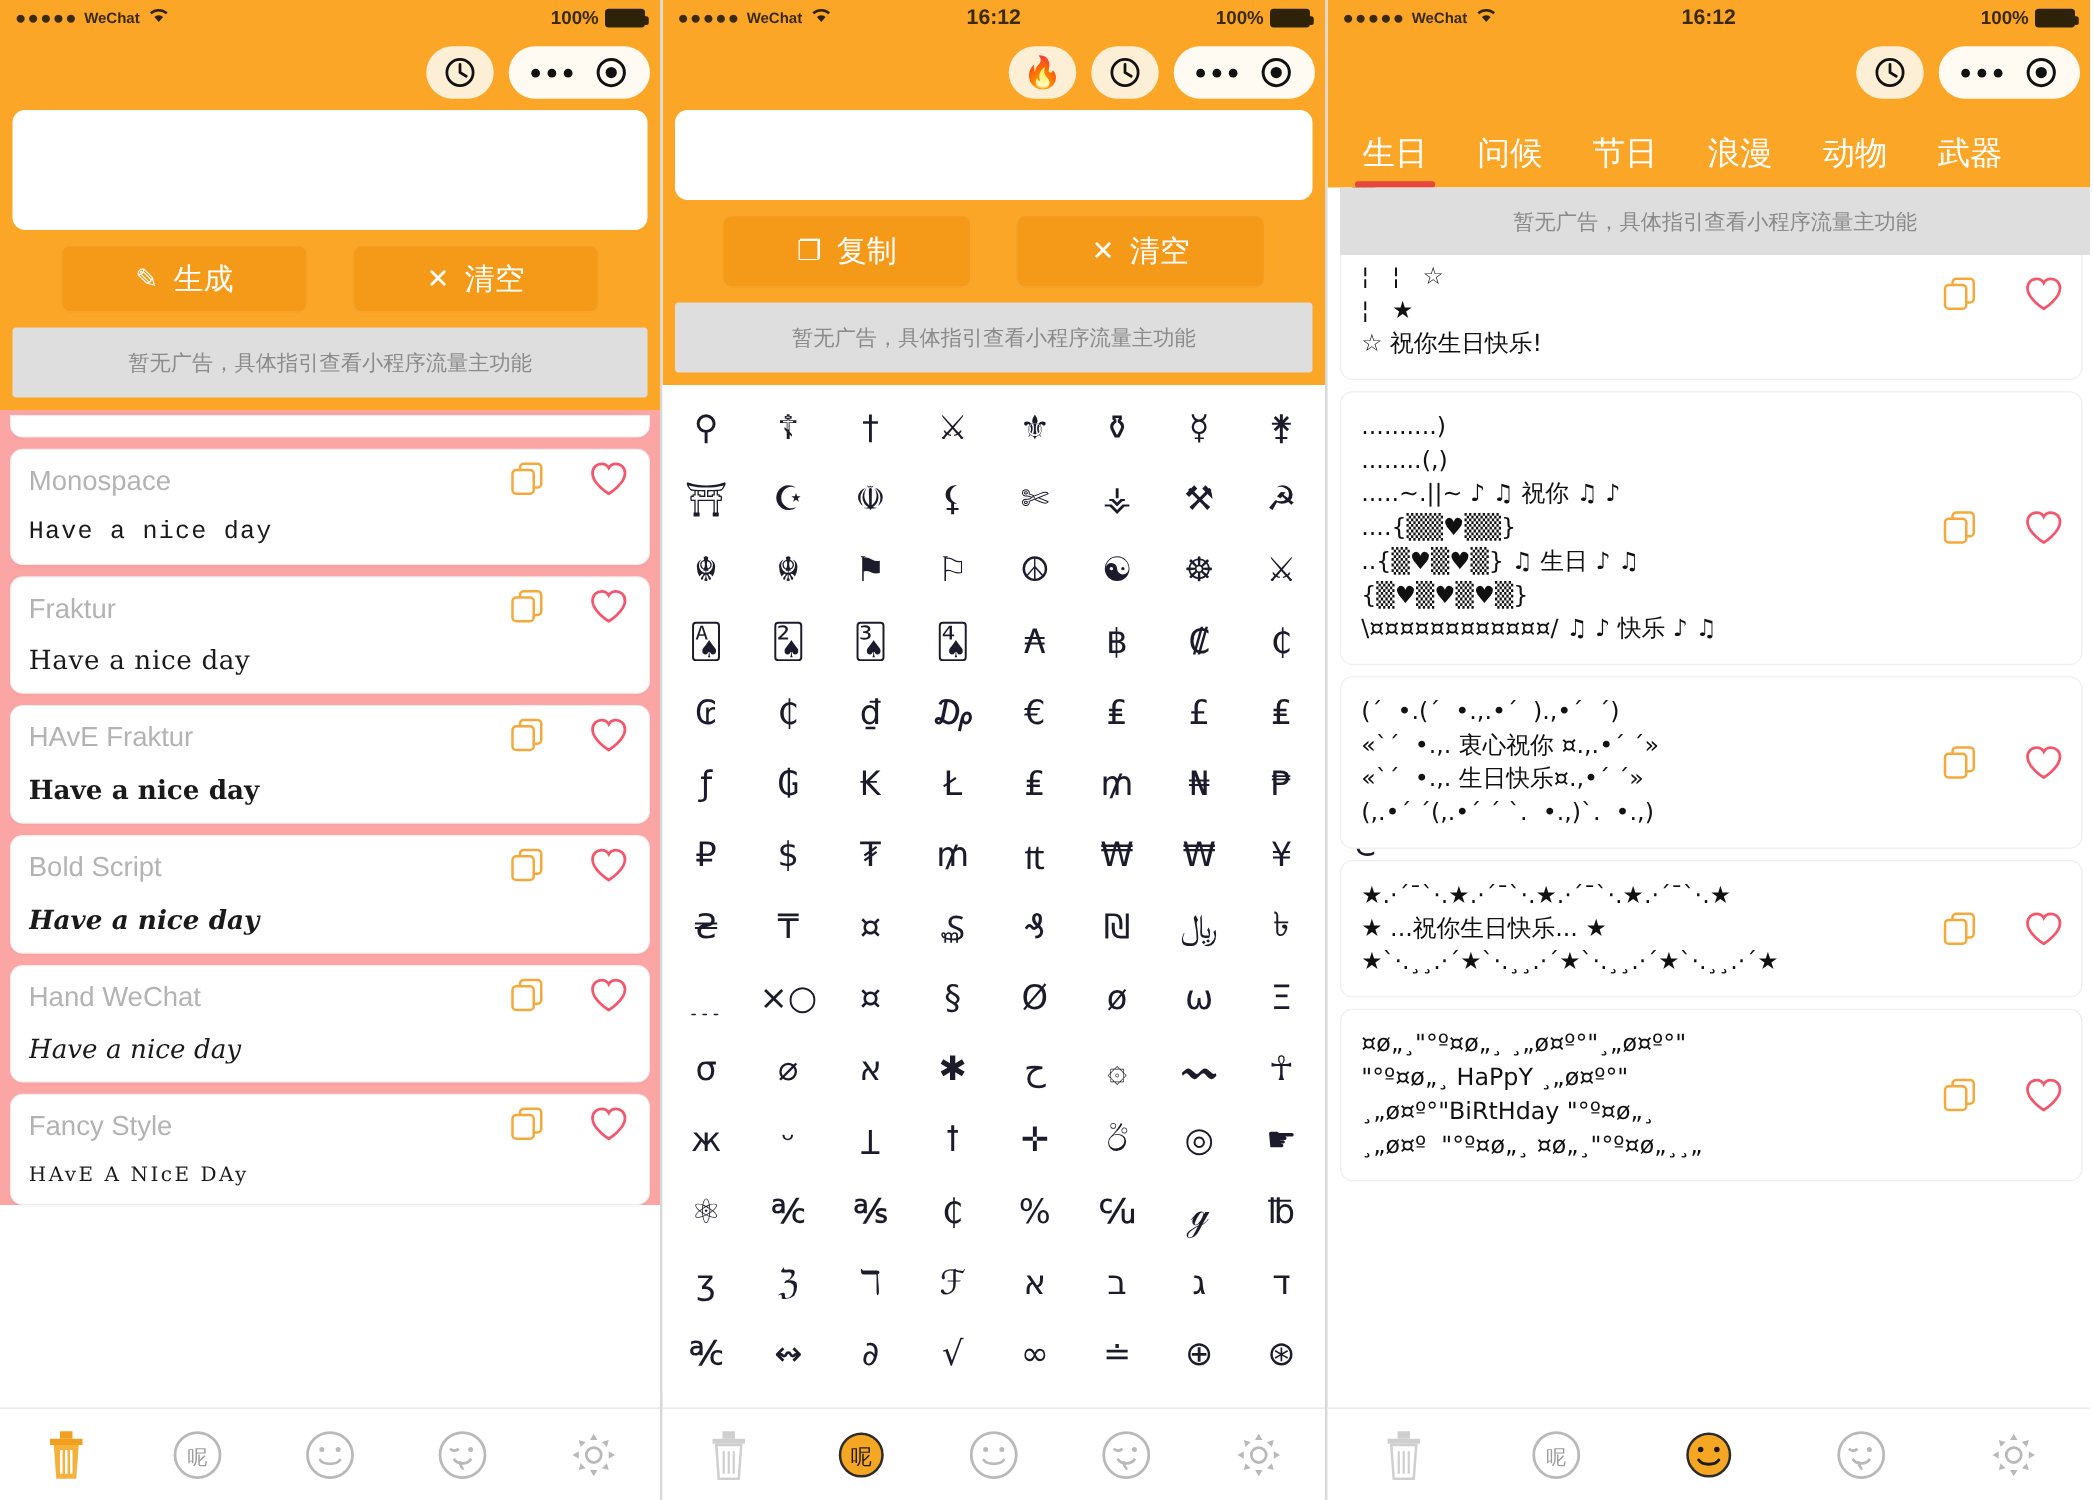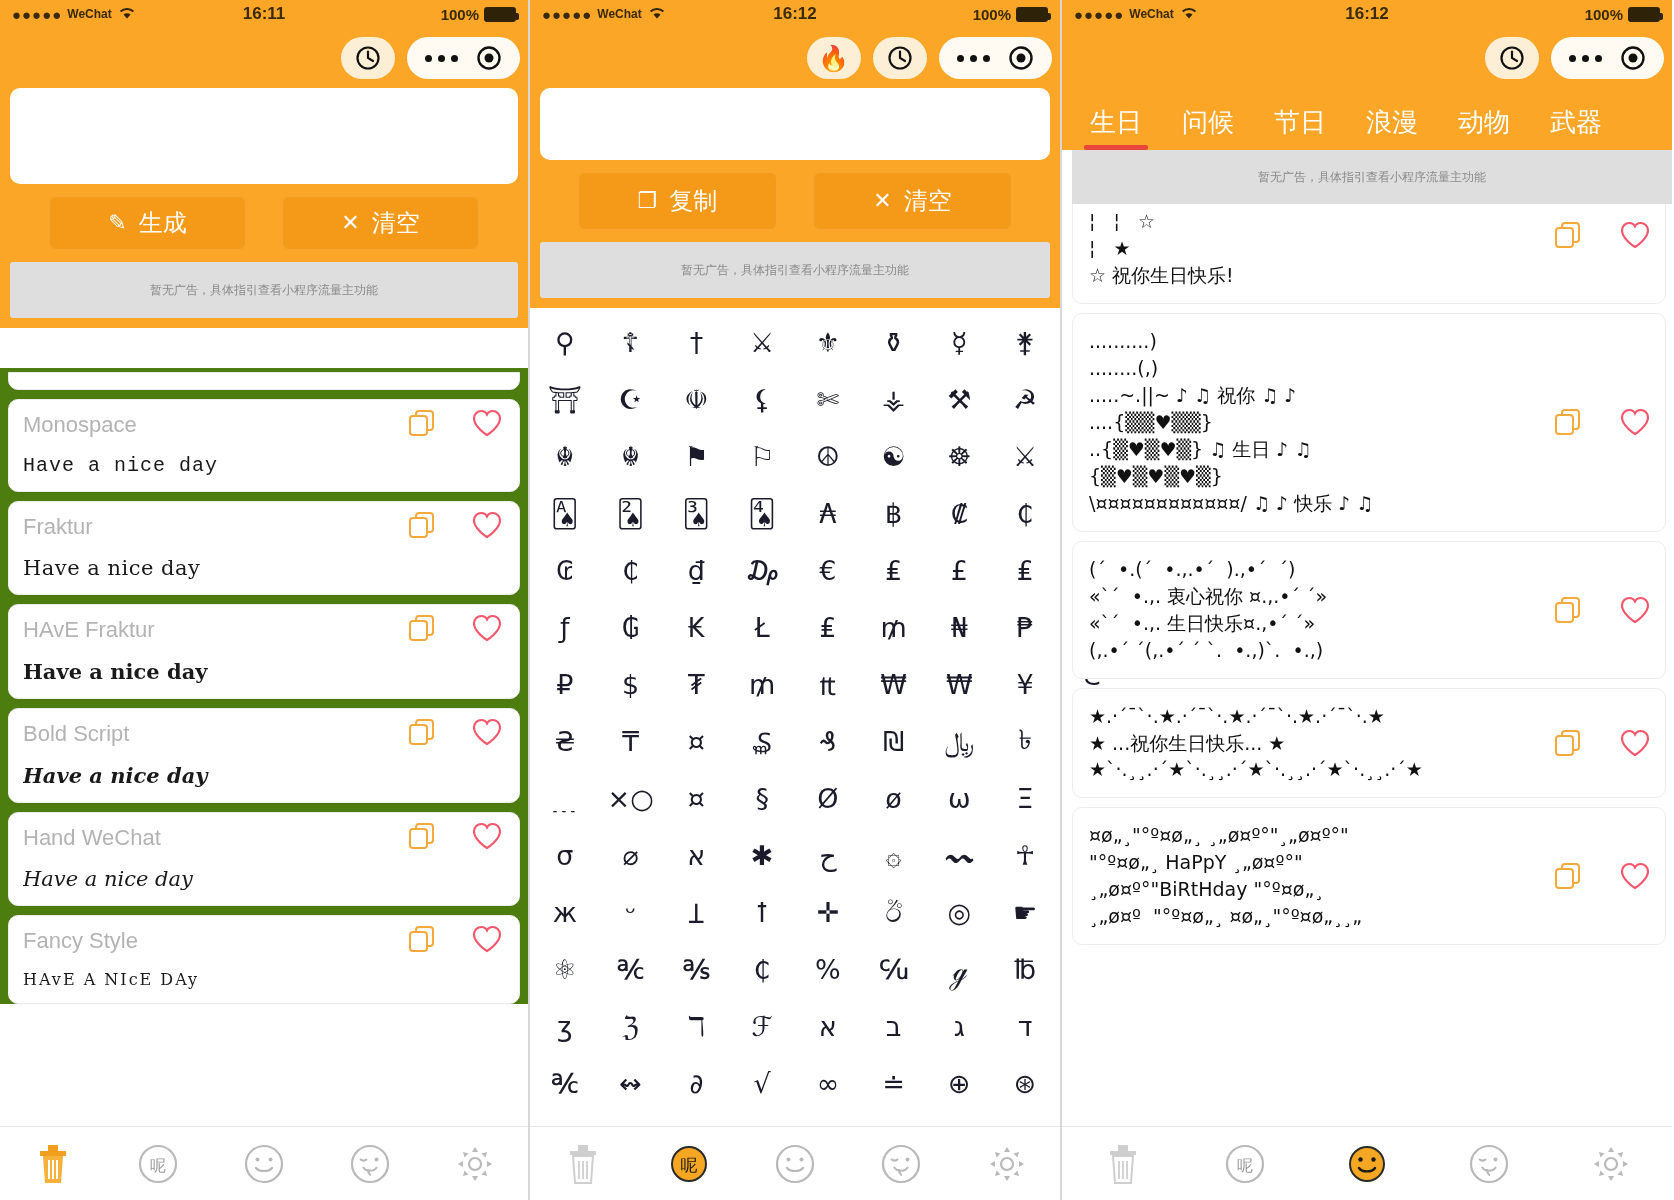--- a/index.html
+++ b/index.html
@@ -68,26 +68,26 @@
     flex: 1; max-width: 197px; height: 54px; border-radius: 7px;
     background: #F59A18; color: #fff; font-size: 24px;
     display: flex; align-items: center; justify-content: center; gap: 12px;
     box-shadow: inset 0 0 0 1px rgba(255,255,255,.12);
   }
   .p2 .obtn { max-width: 199px; height: 58px; }
   .obtn .gl { font-size: 22px; }
   .ad-bar {
     margin-top: 12px; background: #DEDEDE; height: 56px; border-radius: 3px;
     display: flex; align-items: center; justify-content: center;
-    color: #8a8a8a; font-size: 12px;
+    color: #8a8a8a; font-size: 17px;
   }
   .p3 .ad-bar { margin: 0; border-radius: 0; height: 54px; }
 
   
-  .flist { padding: 4px 8px 0; background: #4d7c0f; margin-top: 40px; }
+  .flist { padding: 4px 8px 0; background: #fca5a5; }
   .fcard {
     background: #fff; border: 1px solid #ededed; border-radius: 10px;
     margin-bottom: 9px; padding: 12px 14px 14px; position: relative;
     box-shadow: 0 1px 2px rgba(0,0,0,.03);
   }
   .fcard.clipped-top { border-top-left-radius:0; border-top-right-radius:0; }
   .fname { color: #b3b3b3; font-size: 22px; margin-bottom: 16px; }
   .fsample { font-size: 21px; color: #1a1a1a; white-space: nowrap; overflow: hidden; }
   .fsample.mono { font-family: "Liberation Mono", "DejaVu Sans Mono", monospace; letter-spacing: 1px; font-size: 20px; }
   .fsample.frak { font-family: "DejaVu Serif", serif; font-size: 21px; letter-spacing: .5px; }
@@ -169,21 +169,20 @@
       <div class="sb-left">
         <span class="dots">●●●●●</span>
         <span class="carrier">WeChat</span>
         <span class="wifi">
           <svg width="18" height="14" viewBox="0 0 18 14">
               <path d="M9 12.5 5.5 8.6A5 5 0 0 1 12.5 8.6z" fill="#2e2208"></path>
               <path d="M2.6 5.6A9.5 9.5 0 0 1 15.4 5.6" stroke="#2e2208" stroke-width="2" fill="none"></path>
             </svg>
         </span>
       </div>
-      <div class="sb-time">16:11</div>
       <div class="sb-right">
         <span class="battery-pct">100%</span>
         <span class="battery"></span>
       </div>
     </div>
 
     <div class="navbar">
       <div class="cap-round">
         <span class="clock-ico">
           <svg width="26" height="26" viewBox="0 0 26 26">

